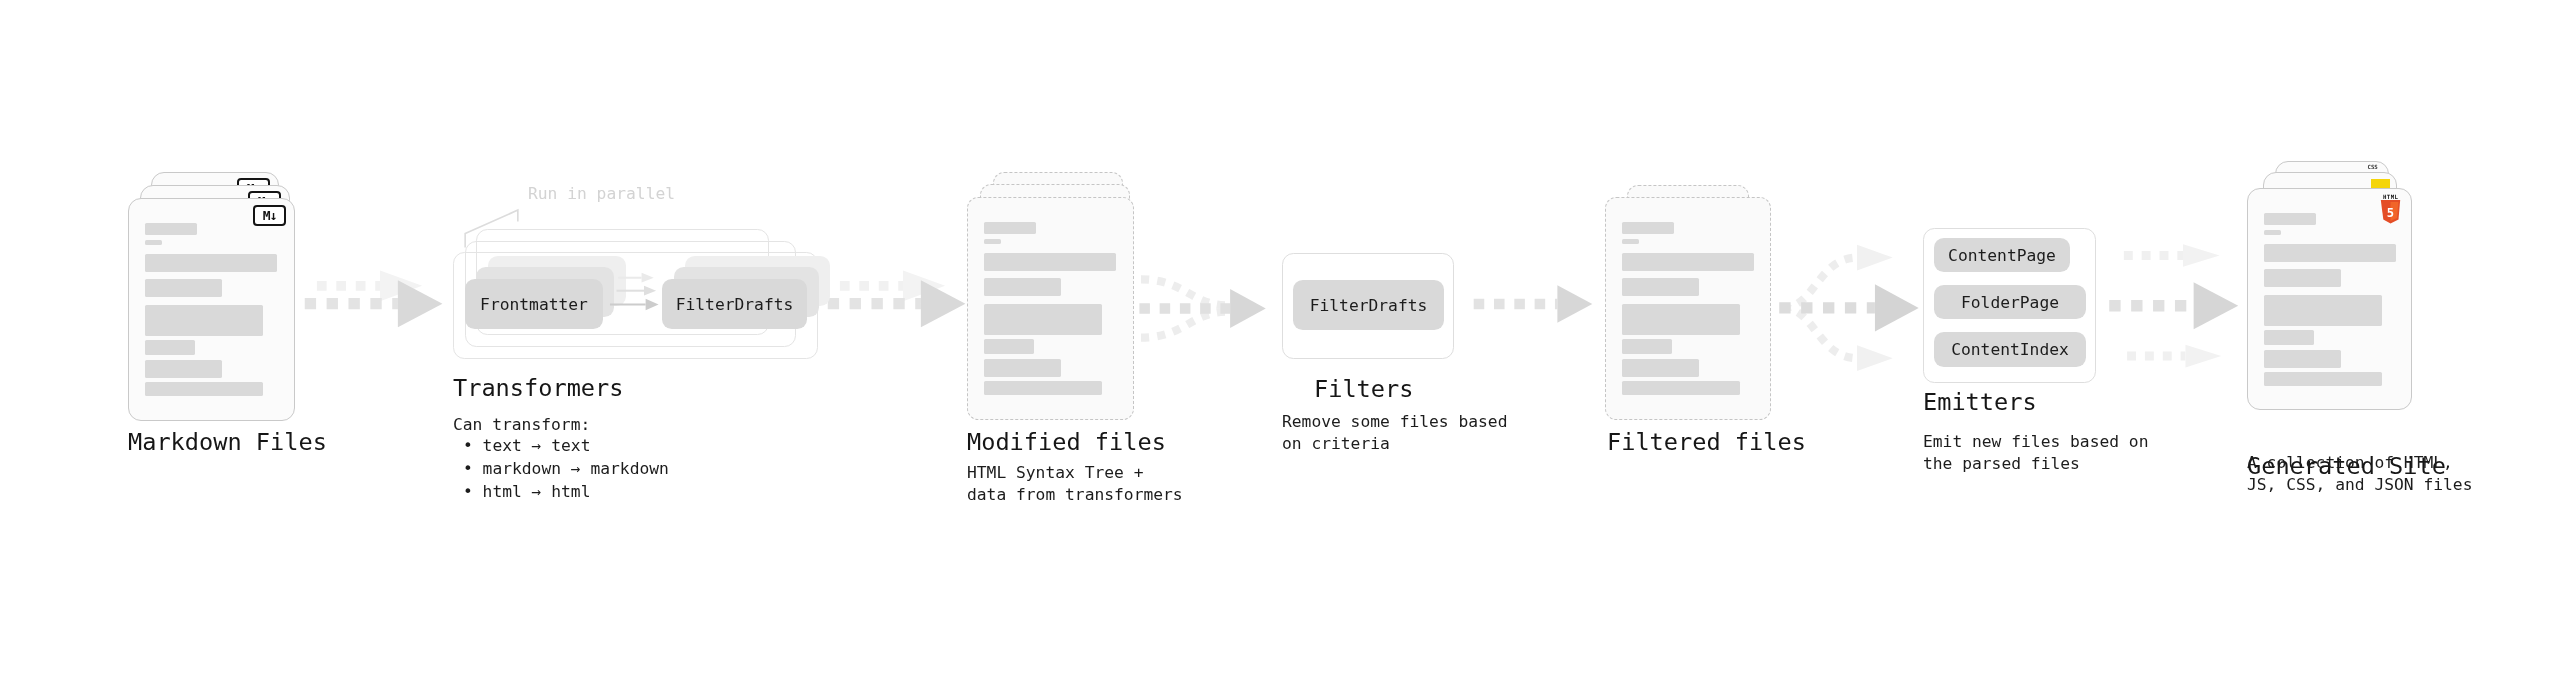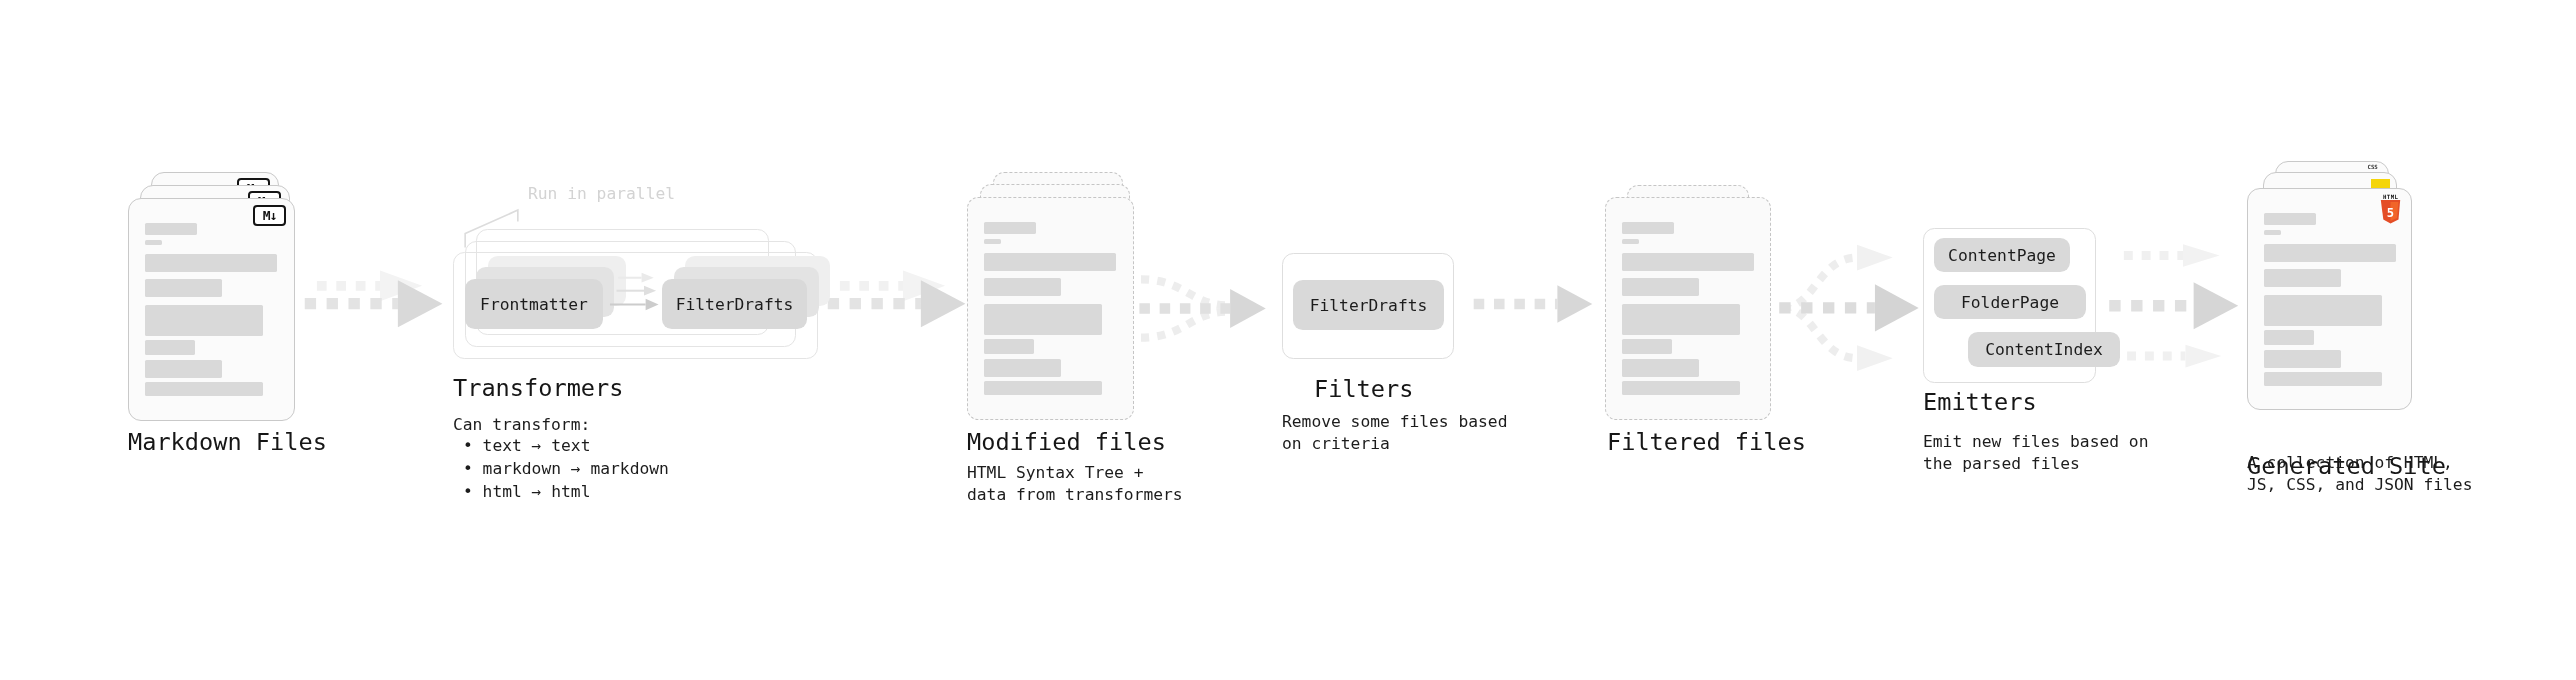--- a/index.html
+++ b/index.html
@@ -193,21 +193,21 @@
     <path d="M8 82 C 48 82, 52 144, 100 144" stroke="#ededed" stroke-width="10" stroke-dasharray="10 10" fill="none"></path>
     <polygon points="100,128 144,144 100,160" fill="#f1f1f1"></polygon>
     <line x1="4" y1="82" x2="122" y2="82" stroke="#dcdcdc" stroke-width="14" stroke-dasharray="14 13"></line>
     <polygon points="122,53 176,82 122,111" fill="#d4d4d4"></polygon>
   </svg>
 
   <div>
     <div class="panel" style="left:1923px; top:228px; width:173px; height:155px;"></div>
     <div class="node-btn" style="left:1934px; top:238px; width:136px; height:34px;">ContentPage</div>
     <div class="node-btn" style="left:1934px; top:285px; width:152px; height:34px;">FolderPage</div>
-    <div class="node-btn" style="left:1934px; top:332px; width:152px; height:35px;margin-left:34px;">ContentIndex</div>
+    <div class="node-btn" style="left:1934px; top:332px; width:152px; height:35px;">ContentIndex</div>
     <div class="title" style="left:1923px; top:388px;">Emitters</div>
     <div class="sub" style="left:1923px; top:431px;">Emit new files based on
 the parsed files</div>
   </div>
 
   <svg class="arrow" style="left:2106px; top:244px;" width="146" height="126" viewBox="0 0 180 155">
     <line x1="22" y1="14" x2="95" y2="14" stroke="#f0f0f0" stroke-width="11" stroke-dasharray="11 11"></line>
     <polygon points="95,0 140,14 95,28" fill="#f2f2f2"></polygon>
     <line x1="4" y1="76" x2="108" y2="76" stroke="#e0e0e0" stroke-width="14" stroke-dasharray="14 13"></line>
     <polygon points="108,47 163,76 108,105" fill="#d6d6d6"></polygon>

